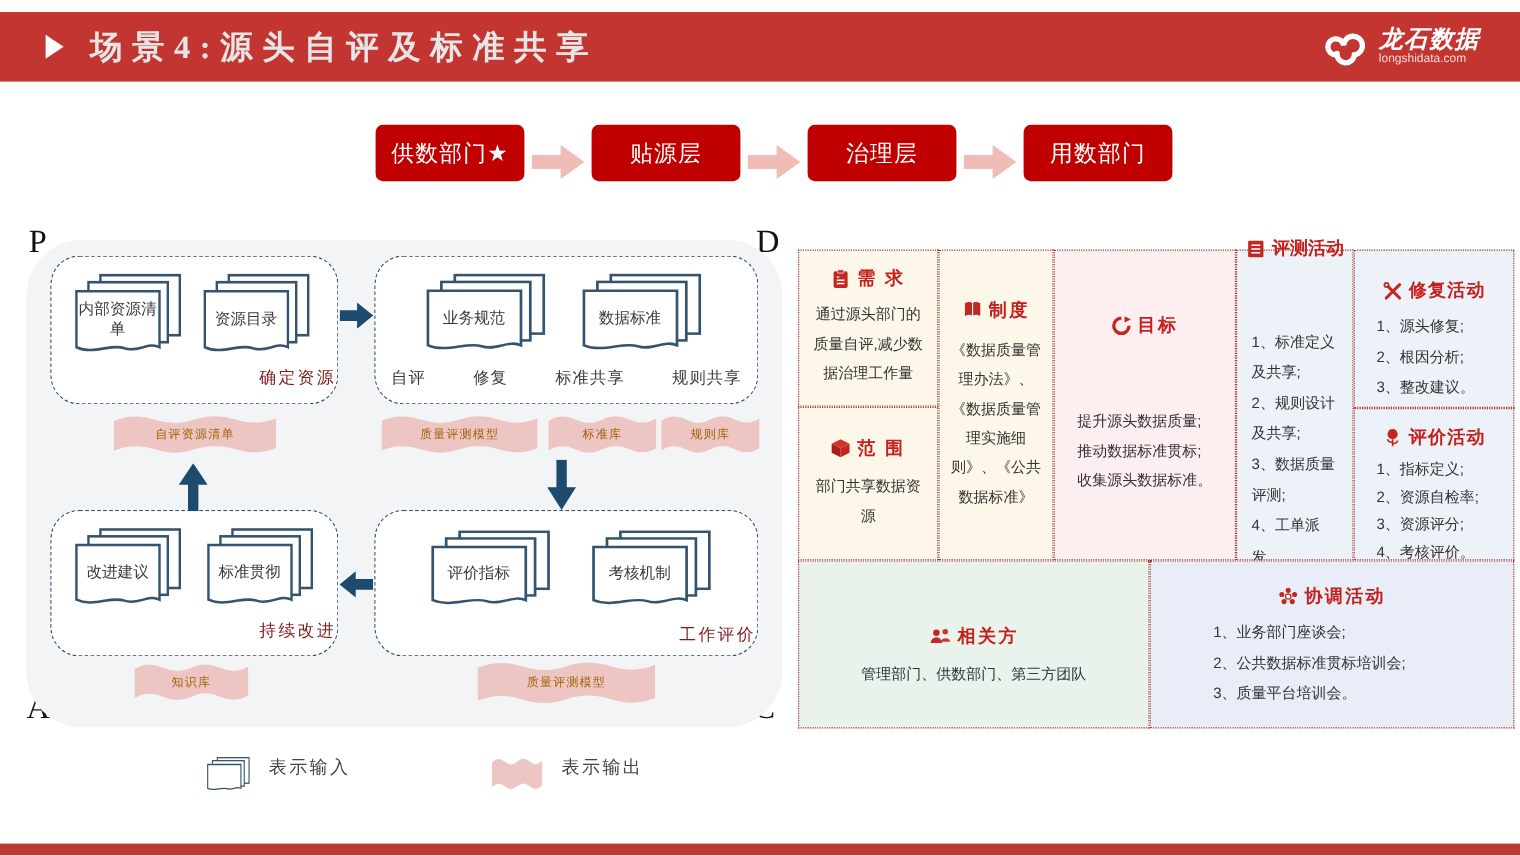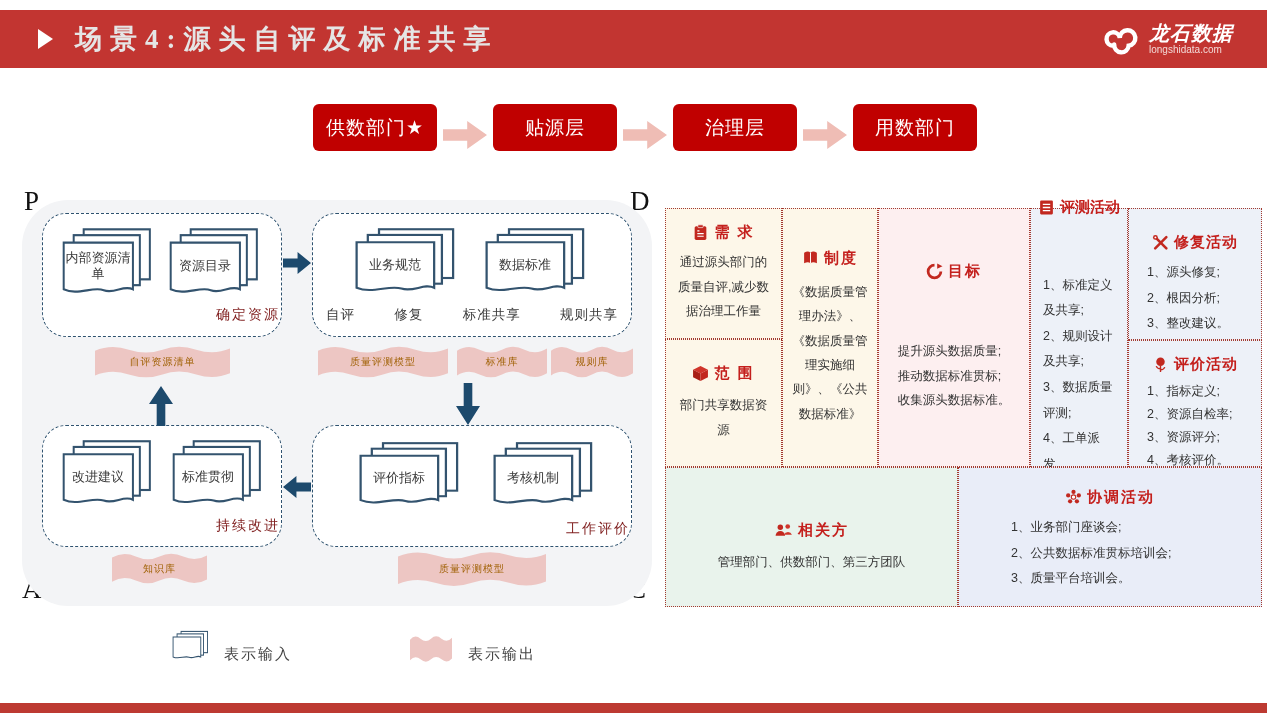--- a/index.html
+++ b/index.html
@@ -58,21 +58,21 @@
   .cell .cbody{font-size:12.5px;color:#333;line-height:1.95;text-align:center;padding:0 9px;}
   .cell .clist{font-size:12.5px;color:#333;line-height:2.05;text-align:left;align-self:stretch;padding:0 8px 0 12px;}
   .bg-cream{background:#fdf7e9;}
   .bg-pink{background:#fdeff0;gap:32px;}
   .bg-blue{background:#edf1f8;}
   .bg-green{background:#e9f3ec;justify-content:center;}
   .bg-blue2{background:#e9edf8;}
   .vcenter{justify-content:center;}
 
   
-  .legend{position:absolute;left:170px;top:630px;display:flex;align-items:flex-end;font-size:15px;color:#444;letter-spacing:2px;}
+  .legend{position:absolute;left:170px;top:630px;display:flex;align-items:flex-start;font-size:15px;color:#444;letter-spacing:2px;}
   .legend .lflag{width:42px;height:30px;position:relative;}
   .legend .lflag svg{position:absolute;inset:0;width:100%;height:100%;}
   .bottombar{position:absolute;left:0;bottom:0;width:100%;height:10px;background:#bd3a32;}
 </style>
 </head>
 <body>
 
 <div class="page">
 
   <div class="header">

